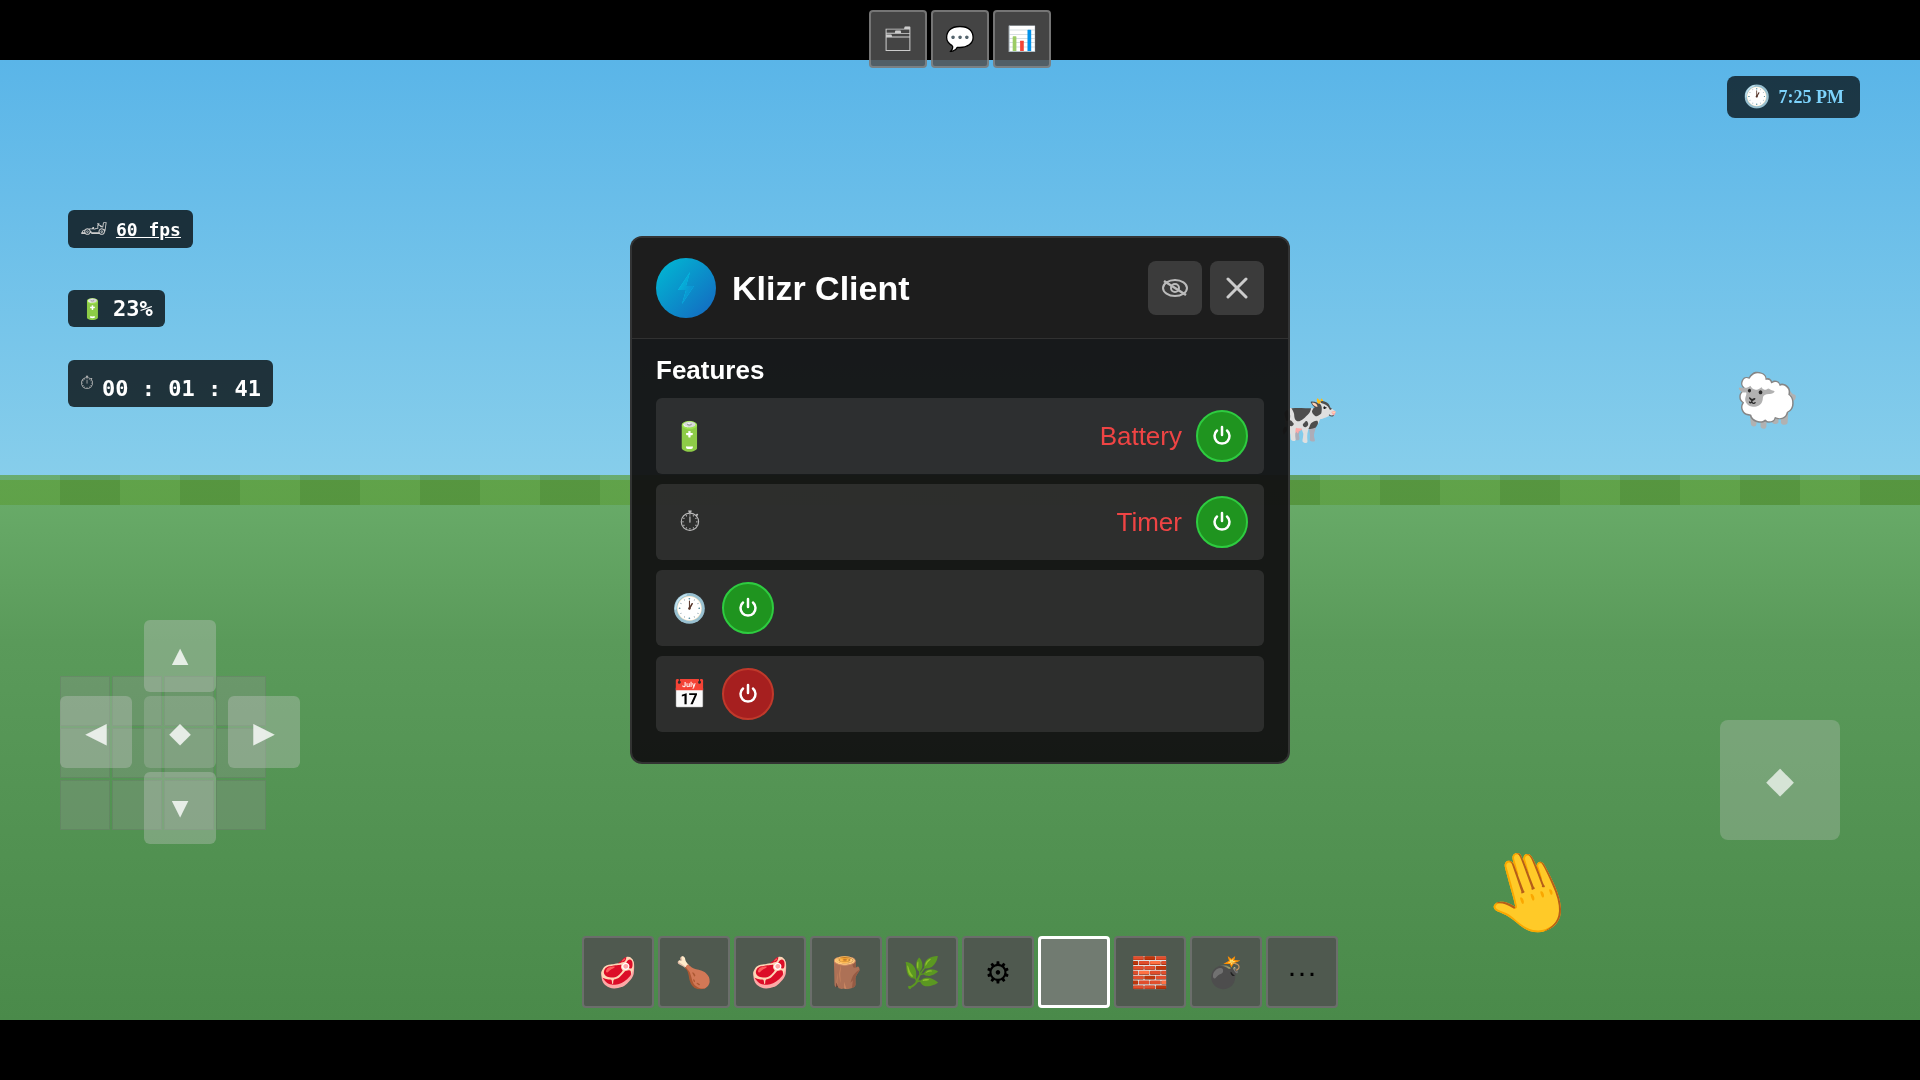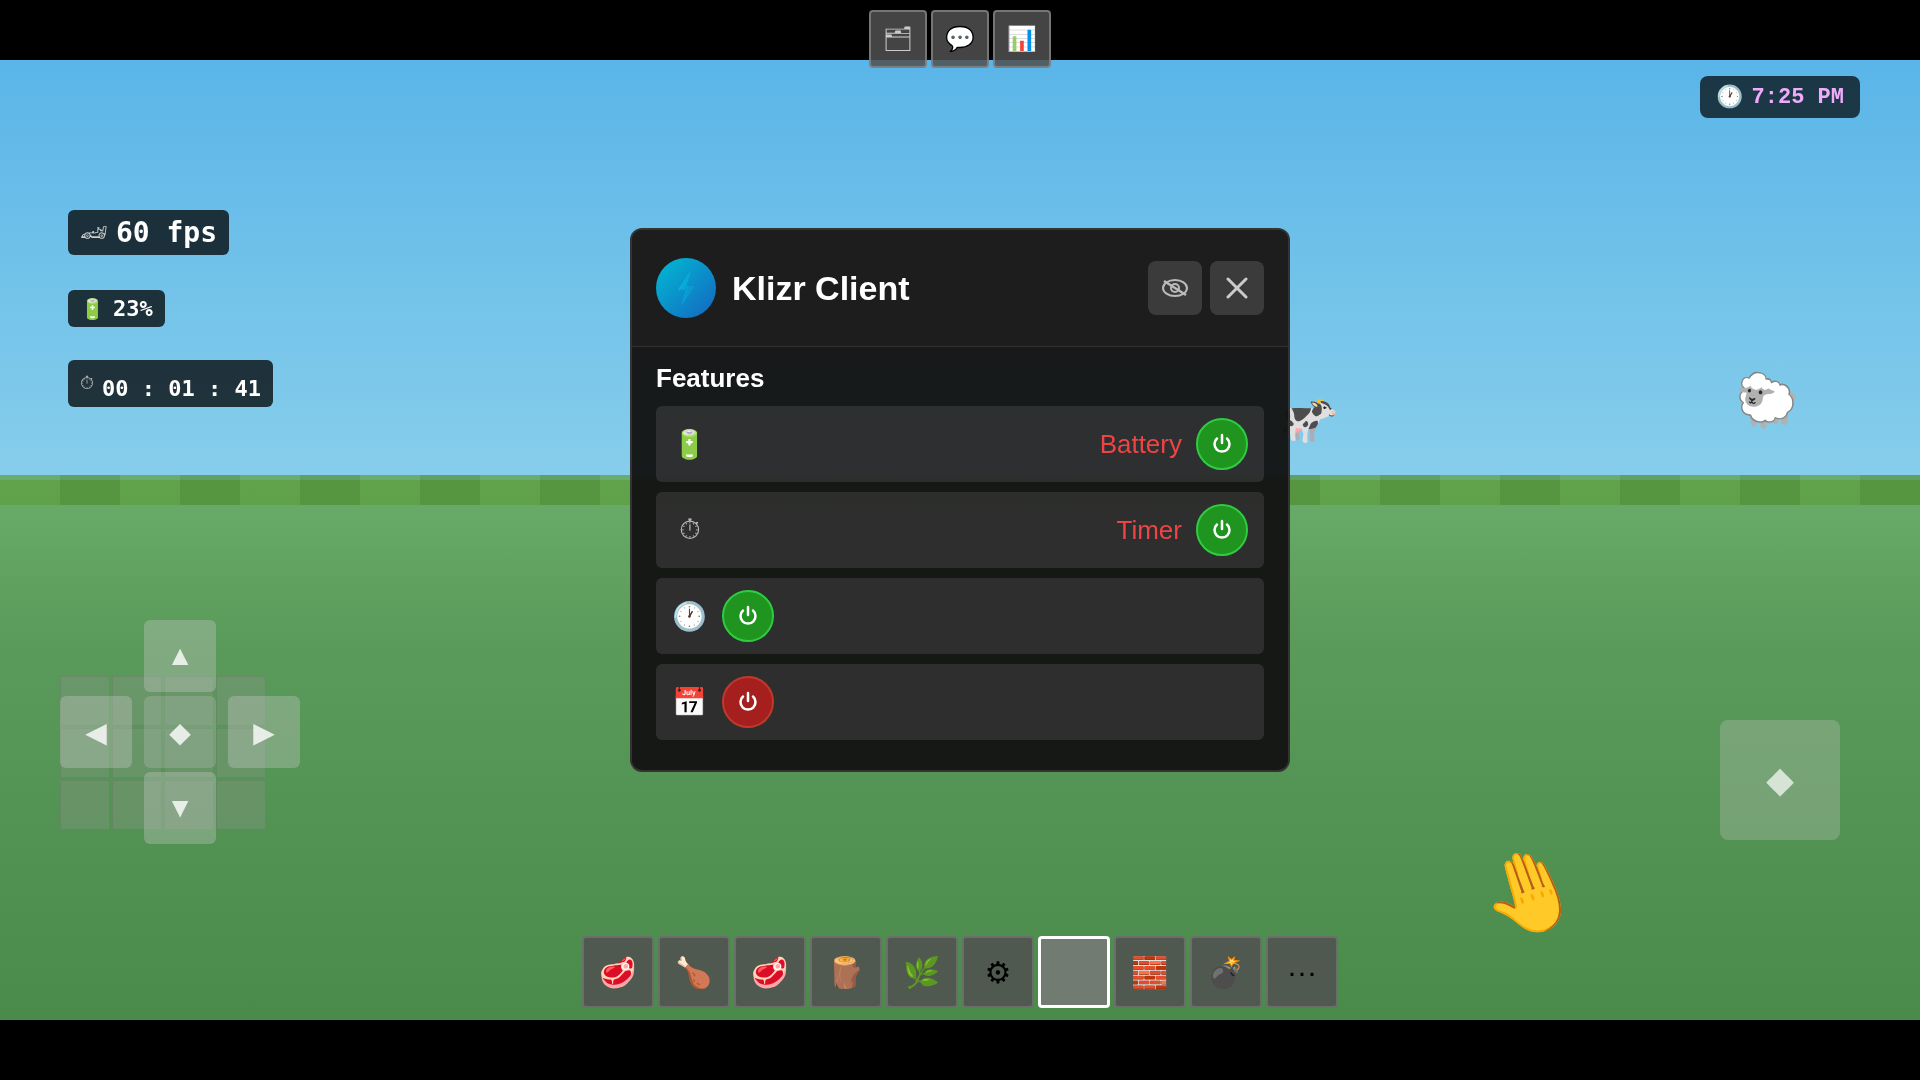--- a/index.html
+++ b/index.html
@@ -76,23 +76,24 @@
       align-items: center;
       gap: 8px;
       z-index: 10;
     }
     .fps-badge .speedometer-icon {
       font-size: 22px;
       color: #ccc;
     }
     .fps-badge .fps-text {
       color: #fff;
-      font-size: 28px;
+      font-size: 18px;
       font-weight: bold;
       font-family: monospace;
+      text-decoration: underline;
     }
 
     
     .battery-badge {
       position: absolute;
       top: 290px;
       left: 68px;
       background: rgba(0,0,0,0.75);
       border-radius: 6px;
       padding: 6px 12px;
@@ -148,24 +149,24 @@
       display: flex;
       align-items: center;
       gap: 8px;
       z-index: 10;
     }
     .clock-display .clock-icon {
       font-size: 22px;
       color: #fff;
     }
     .clock-display .clock-time {
-      color: #f0abfc;
-      font-size: 22px;
+      color: #7dd3fc;
+      font-size: 18px;
       font-weight: bold;
-      font-family: Liberation Mono, monospace;
+      font-family: Liberation Serif, serif;
     }
 
     
     .dpad {
       position: absolute;
       bottom: 180px;
       left: 60px;
       width: 240px;
       height: 280px;
       z-index: 10;
@@ -270,21 +271,21 @@
       width: 660px;
       background: rgba(20,20,20,0.97);
       border-radius: 12px;
       border: 2px solid rgba(80,80,80,0.5);
       overflow: hidden;
       margin-top: -80px;
     }
 
     .modal-header {
       background: rgba(30,30,30,0.98);
-      padding: 28px 24px;
+      padding: 20px 24px;
       display: flex;
       align-items: center;
       gap: 16px;
       border-bottom: 1px solid rgba(80,80,80,0.4);
     }
 
     .modal-logo {
       width: 60px;
       height: 60px;
       border-radius: 50%;

